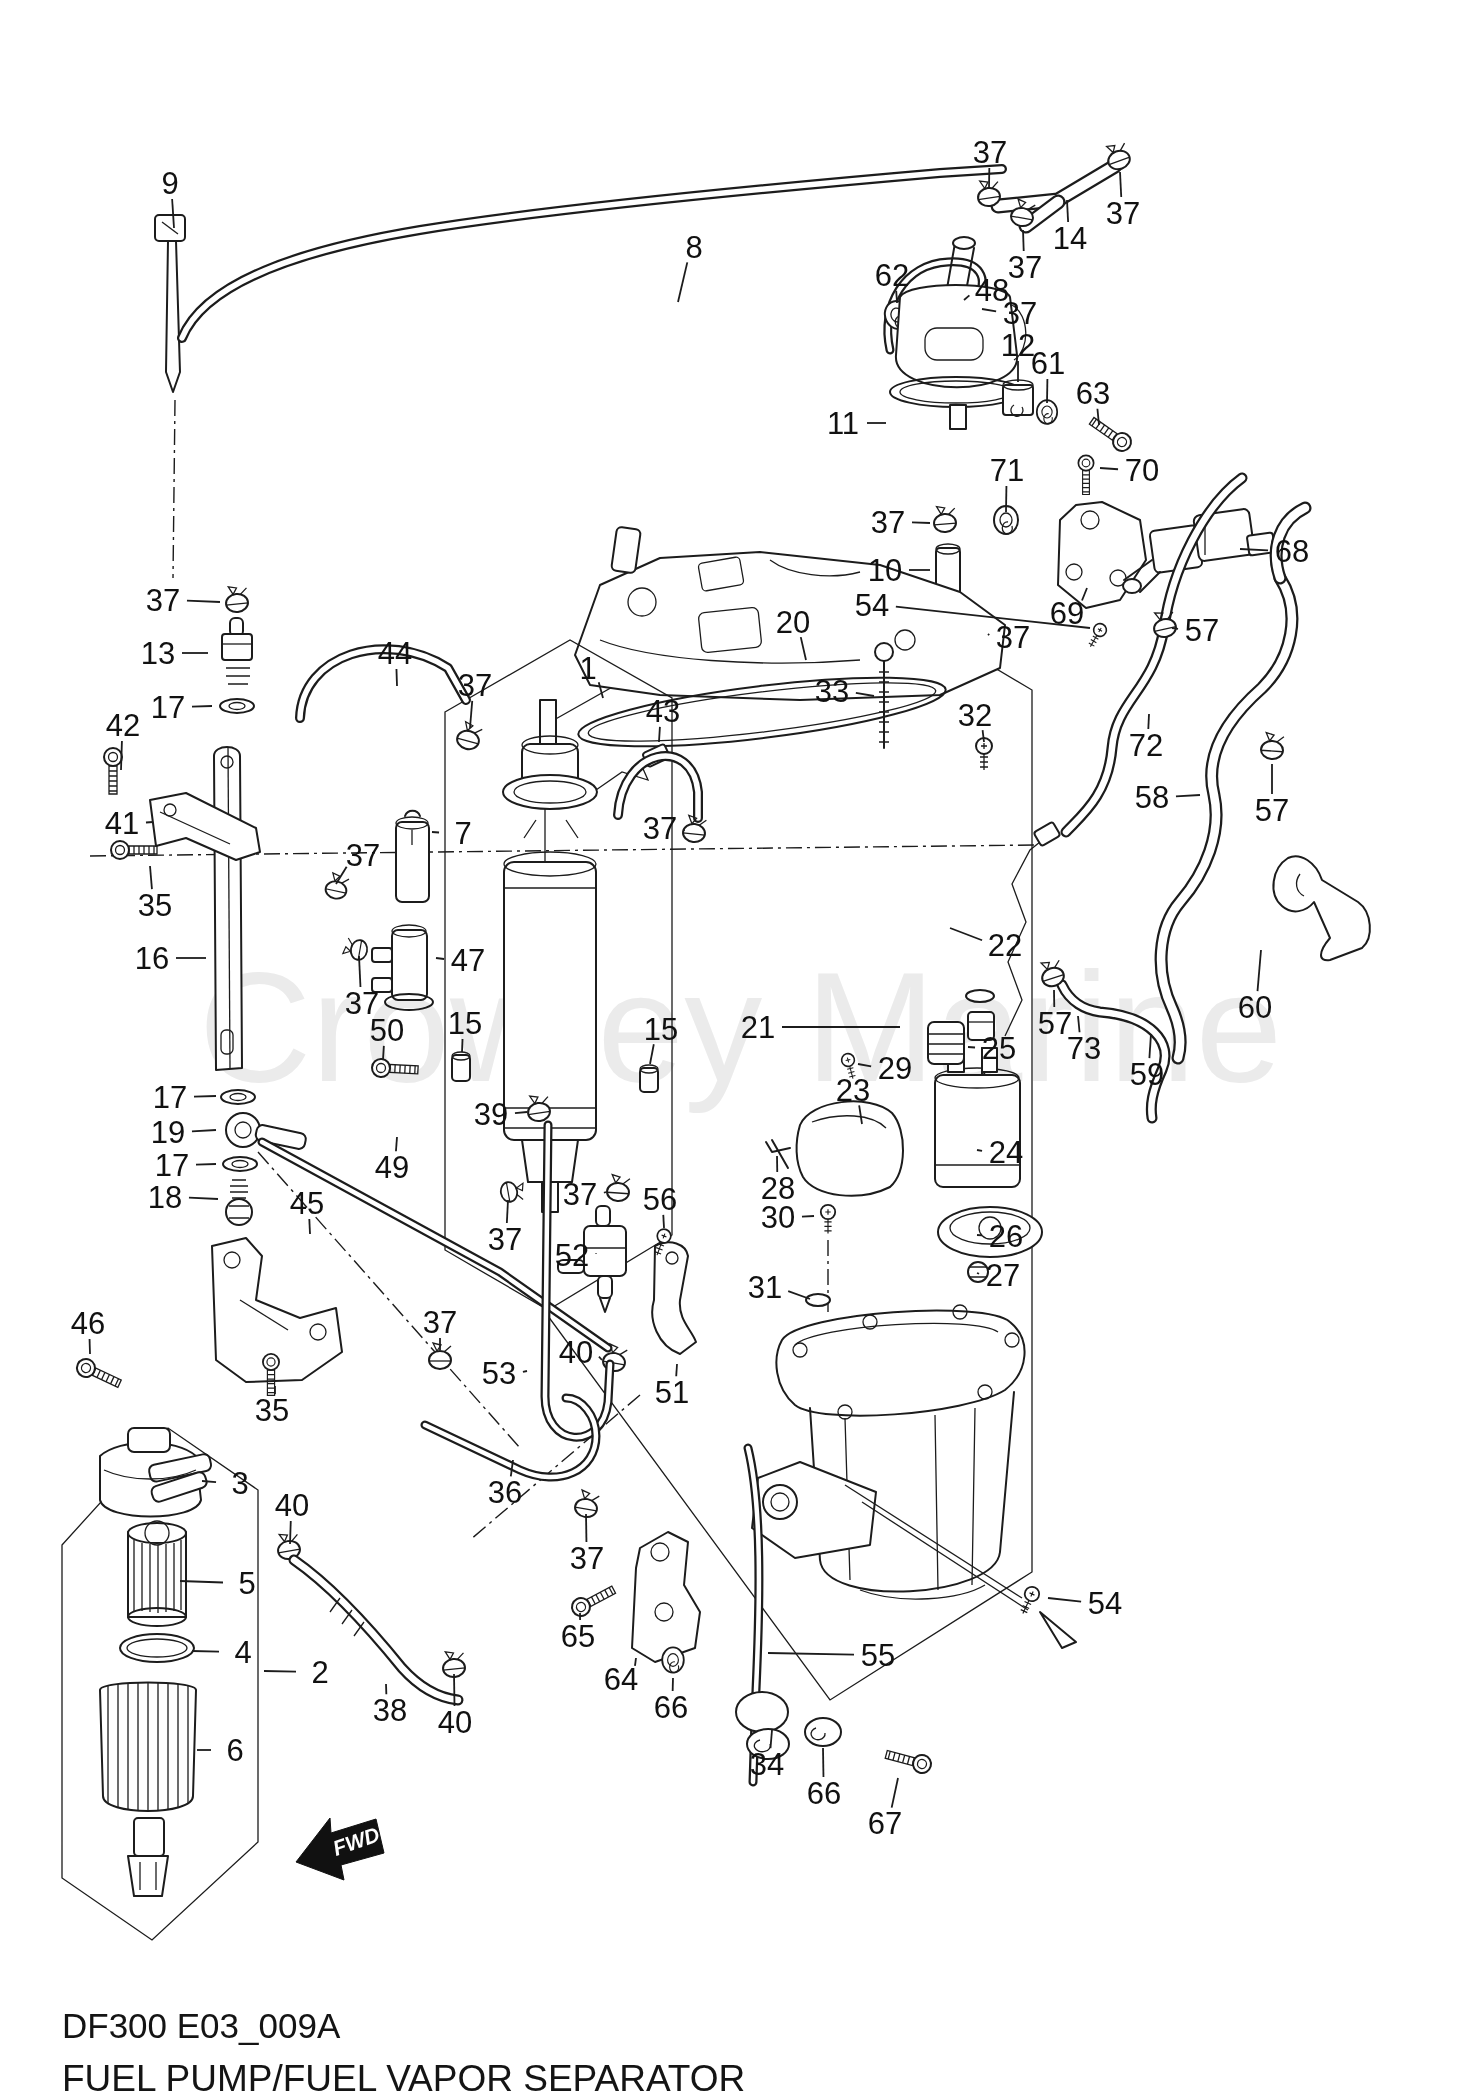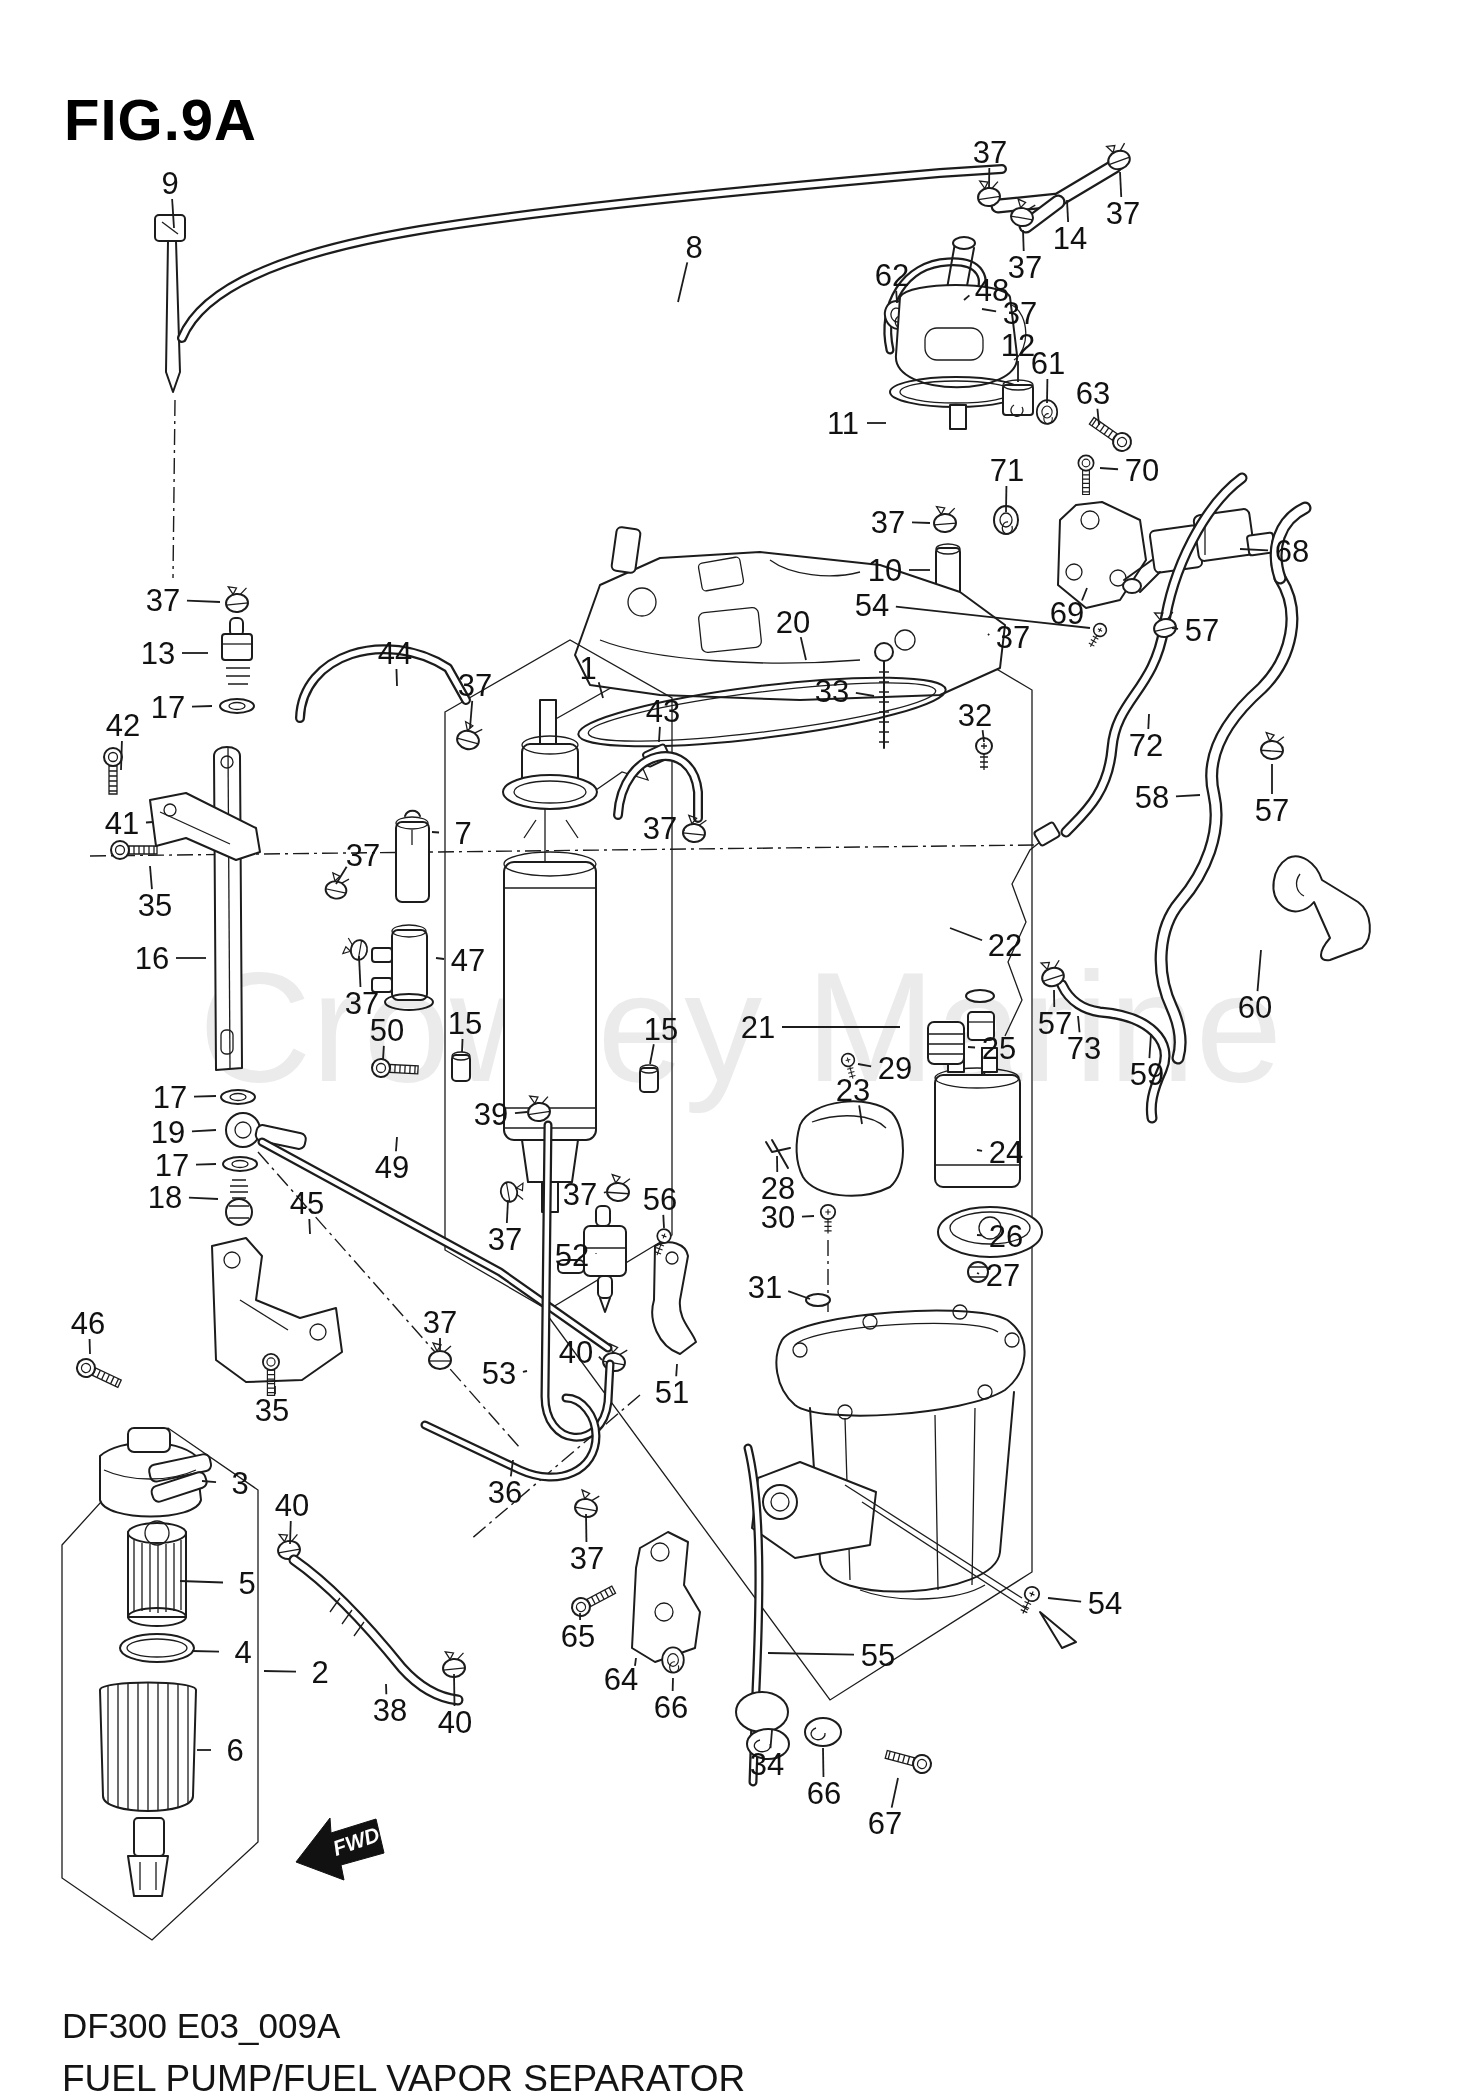--- a/index.html
+++ b/index.html
@@ -21,21 +21,20 @@
   .hose-core{stroke:#ffffff;fill:none;stroke-linecap:round;stroke-linejoin:round;}
   .callout-text{font-family:"Liberation Sans",sans-serif;font-size:31px;fill:#111;}
   .leader{stroke:#1c1c1c;stroke-width:1.8;}
   .fwd-label{font-size:21px;font-weight:bold;font-style:italic;fill:#fff;}
 </style>
 </head>
 <body>
 
 <div class="page">
 
-  <div class="fig-title">FIG.9A</div>
   <div class="watermark">Crowley Marine</div>
 
   <svg width="1481" height="2098" viewBox="0 0 1481 2098">
     <defs>
       <g id="clamp">
         <ellipse rx="11" ry="9" class="ln fillw"></ellipse>
         <line x1="-11" y1="1" x2="11" y2="1" class="thin"></line>
         <path d="M-3,-9 l-4,-8 l8,2 z M4,-8 l7,-6" class="thin"></path>
       </g>
       <g id="washer">

